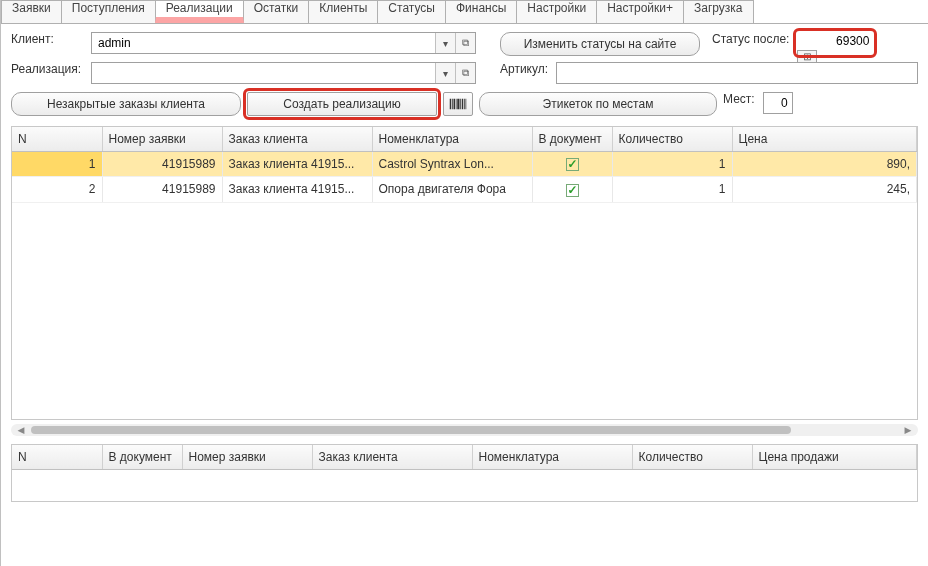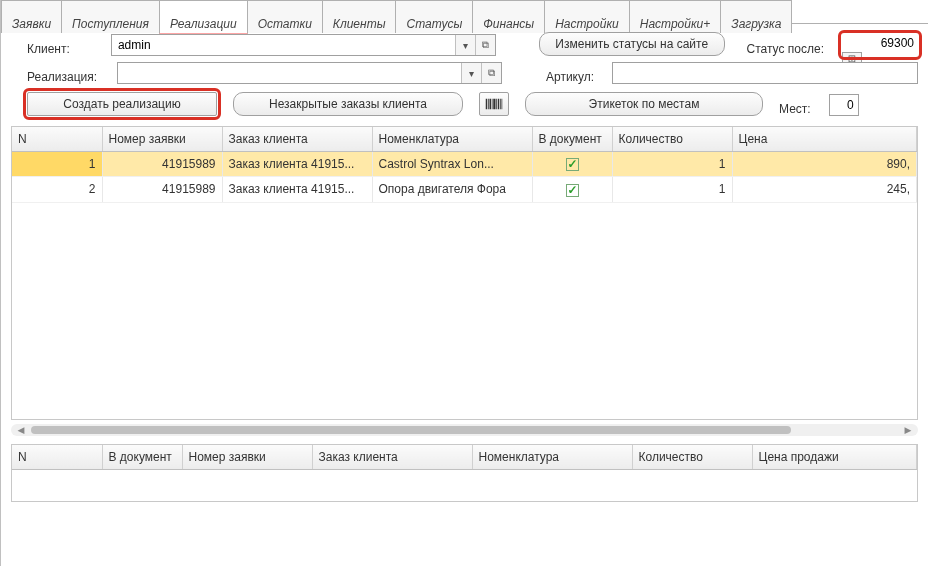--- a/index.html
+++ b/index.html
@@ -14,42 +14,40 @@
     overflow: hidden;
     border-left: 1px solid #c0c0c0;
   }
   .tabs {
     display: flex;
     border-bottom: 1px solid #b0b0b0;
     background: #fff;
     height: 24px;
   }
   .tab {
-    padding: 16px 10px;
+    padding: 0 10px;
     border: 1px solid #b0b0b0;
     border-bottom: none;
     background: #f7f7f7;
     margin-right: -1px;
     cursor: pointer;
     white-space: nowrap;
     color: #444;
-    font-style: italic;
   }
   .tab.active {
     background: #fff;
-    border-bottom: 1px solid #fca5a5;
+    border-bottom: 6px solid #fca5a5;
     position: relative;
     z-index: 1;
   }
   .toolbar-row {
     display: flex;
-    align-items: flex-end;
+    align-items: flex-start;
     padding: 8px 10px 4px 10px;
-    gap: 16px;
-    margin-left: 16px;
+    gap: 6px;
   }
   .toolbar-row .lbl {
     color: #333;
     margin-right: 2px;
     white-space: nowrap;
   }
   .input-group {
     display: flex;
     border: 1px solid #a0a0a0;
     height: 22px;
@@ -252,22 +250,22 @@
     <div class="ig-btn">⧉</div>
   </div>
   <div style="width:12px"></div>
   <span class="lbl">Артикул:</span>
   <div class="input-group" style="flex:1">
     <input style="flex: 1 1 0%;" value="">
   </div>
 </div>
 
 <div class="toolbar-row" style="padding-top:4px">
+  <button class="btn" style="width:230px">Незакрытые заказы клиента</button>
   <button class="btn highlight-red" style="width:190px">Создать реализацию</button>
-  <button class="btn" style="width:230px">Незакрытые заказы клиента</button>
   <div class="barcode">
     <svg viewBox="0 0 24 16">
       <rect x="1" y="1" width="2" height="14" fill="#333"></rect>
         <rect x="4" y="1" width="1" height="14" fill="#333"></rect>
       <rect x="6" y="1" width="2" height="14" fill="#333"></rect>
         <rect x="9" y="1" width="1" height="14" fill="#333"></rect>
       <rect x="11" y="1" width="3" height="14" fill="#333"></rect>
         <rect x="15" y="1" width="1" height="14" fill="#333"></rect>
       <rect x="17" y="1" width="2" height="14" fill="#333"></rect>
         <rect x="20" y="1" width="1" height="14" fill="#333"></rect>

